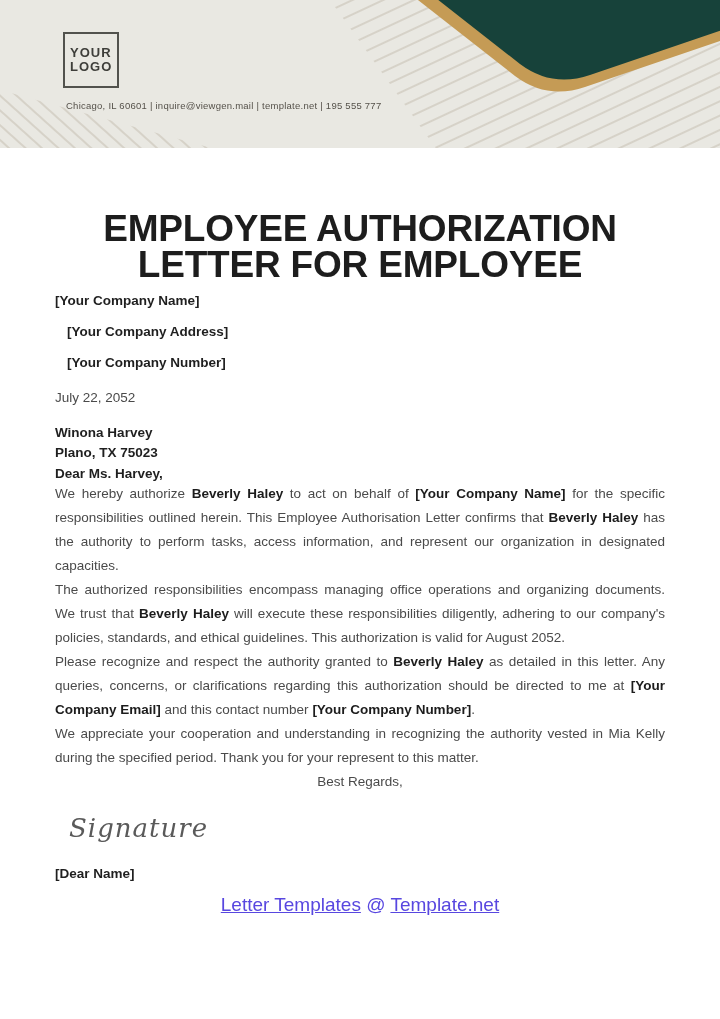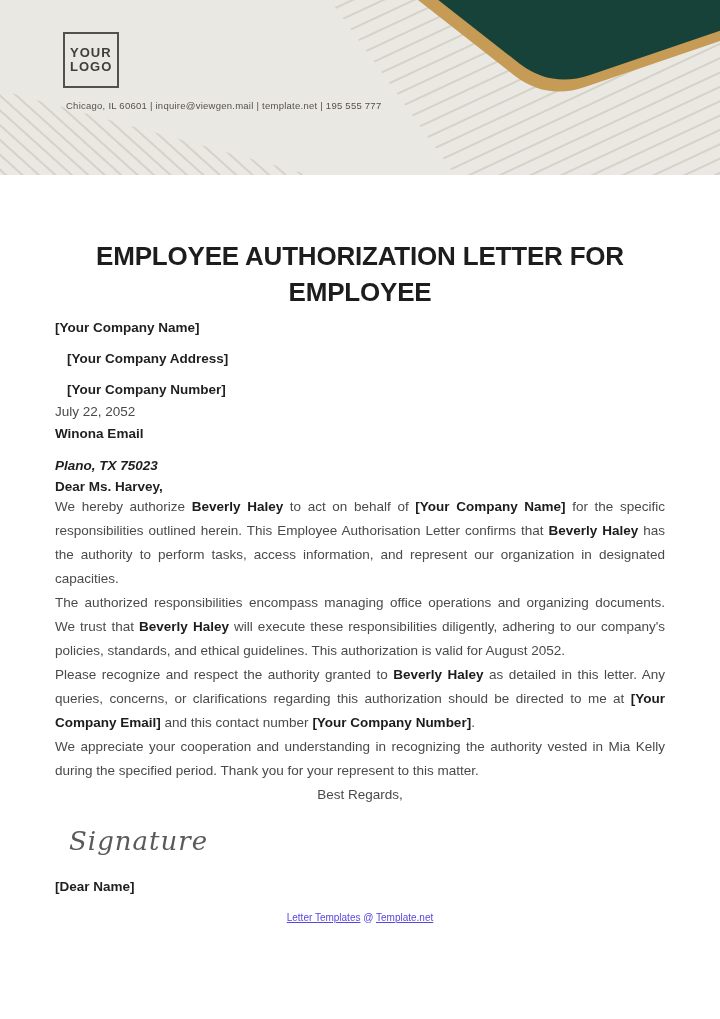--- a/index.html
+++ b/index.html
@@ -7,62 +7,62 @@
     width:720px;height:1019px;
     background:#ffffff;
     font-family:"Liberation Sans", sans-serif;
     -webkit-font-smoothing:antialiased;
   }
   .page{
     position:relative;width:720px;height:1019px;overflow:hidden;background:#ffffff;
   }
   
   .letterhead{
-    position:relative;width:720px;height:175px;background:#e9e8e2;overflow:hidden;
+    position:relative;width:720px;height:148px;background:#e9e8e2;overflow:hidden;
   }
   .decor{position:absolute;left:0;top:0;width:720px;height:175px;display:block;}
   .logo-box{
     position:absolute;left:63px;top:32px;width:56px;height:56px;
     border:2px solid #52524d;box-sizing:border-box;
     display:flex;flex-direction:column;justify-content:center;
     padding-left:5px;
     color:#3e3e3a;font-weight:700;font-size:13px;line-height:14px;letter-spacing:1px;
   }
   .contact{
     position:absolute;left:66px;top:100px;
     font-size:9.5px;color:#55514a;letter-spacing:0.25px;font-weight:500;
   }
   
   .letter{padding:0 55px;}
   .title{
     margin:63px 0 0 0;
-    font-size:26px;line-height:36px;font-weight:700;letter-spacing:-0.2px;
+    font-size:37px;line-height:36px;font-weight:700;letter-spacing:-0.2px;
     color:#1d1d1d;text-align:center;
   }
   .ln{margin:0;font-size:13.5px;line-height:16px;color:#4a4a4a;}
   .ln.bold{font-weight:700;color:#1f1f1f;}
-  .mt10{margin-top:10px;} .mt15{margin-top:15px;padding-left:12px;} .mt6{margin-top:6px;}
-  .mt16{margin-top:16px;font-style:italic;} .mt5{margin-top:5px;}
+  .mt10{margin-top:10px;} .mt15{margin-top:15px;padding-left:12px;} .mt6{margin-top:19px;}
+  .mt16{margin-top:4px;} .mt5{margin-top:5px;}
   .para{
     margin:0;font-size:13.5px;line-height:24px;color:#4a4a4a;
     text-align:justify;
   }
   .para.first{margin-top:0;}
   .para b{font-weight:700;color:#1c1c1c;}
   .closing{margin:0;font-size:13.5px;line-height:24px;color:#4a4a4a;text-align:center;}
   .signature{
     margin:16px 0 0 14px;
     font-family:"DejaVu Serif", serif;font-style:italic;
     font-size:26px;line-height:36px;color:#5a5a5a;letter-spacing:1px;
   }
   .sender-name{margin-top:20px;font-size:13.5px;line-height:16px;font-weight:700;color:#1f1f1f;}
   .sender-title{margin-top:13px;font-size:13.5px;line-height:16px;color:#4a4a4a;}
   
   .footer{
-    margin-top:7px;text-align:center;font-size:10px;line-height:18px;color:#5847e0;
+    margin-top:7px;text-align:center;font-size:19px;line-height:18px;color:#5847e0;
   }
   .footer a{color:#5847e0;text-decoration:underline;cursor:pointer;}
 </style>
 </head>
 <body>
 
 <div class="page">
 
   <header class="letterhead">
     <svg class="decor" viewBox="0 0 720 175" aria-hidden="true">
@@ -92,21 +92,21 @@
     <div class="contact">Chicago, IL 60601 | inquire@viewgen.mail | template.net | 195 555 777</div>
   </header>
 
   <main class="letter">
     <h1 class="title">EMPLOYEE AUTHORIZATION LETTER FOR EMPLOYEE</h1>
 
     <p class="ln bold mt10">[Your Company Name]</p>
     <p class="ln bold mt15">[Your Company Address]</p>
     <p class="ln bold mt15">[Your Company Number]</p>
     <p class="ln mt6">July 22, 2052</p>
-    <p class="ln bold mt6">Winona Email</p>
+    <p class="ln bold mt6">Winona Harvey</p>
     <p class="ln bold mt16">Plano, TX 75023</p>
     <p class="ln bold mt5">Dear Ms. Harvey,</p>
 
     <p class="para first">We hereby authorize <b>Beverly Haley</b> to act on behalf of <b>[Your Company Name]</b> for the specific responsibilities outlined herein. This Employee Authorisation Letter confirms that <b>Beverly Haley</b> has the authority to perform tasks, access information, and represent our organization in designated capacities.</p>
     <p class="para">The authorized responsibilities encompass managing office operations and organizing documents. We trust that <b>Beverly Haley</b> will execute these responsibilities diligently, adhering to our company's policies, standards, and ethical guidelines. This authorization is valid for August 2052.</p>
     <p class="para">Please recognize and respect the authority granted to <b>Beverly Haley</b> as detailed in this letter. Any queries, concerns, or clarifications regarding this authorization should be directed to me at <b>[Your Company Email]</b> and this contact number <b>[Your Company Number]</b>.</p>
     <p class="para">We appreciate your cooperation and understanding in recognizing the authority vested in Mia Kelly during the specified period. Thank you for your represent to this matter.</p>
 
     <p class="closing">Best Regards,</p>
 

